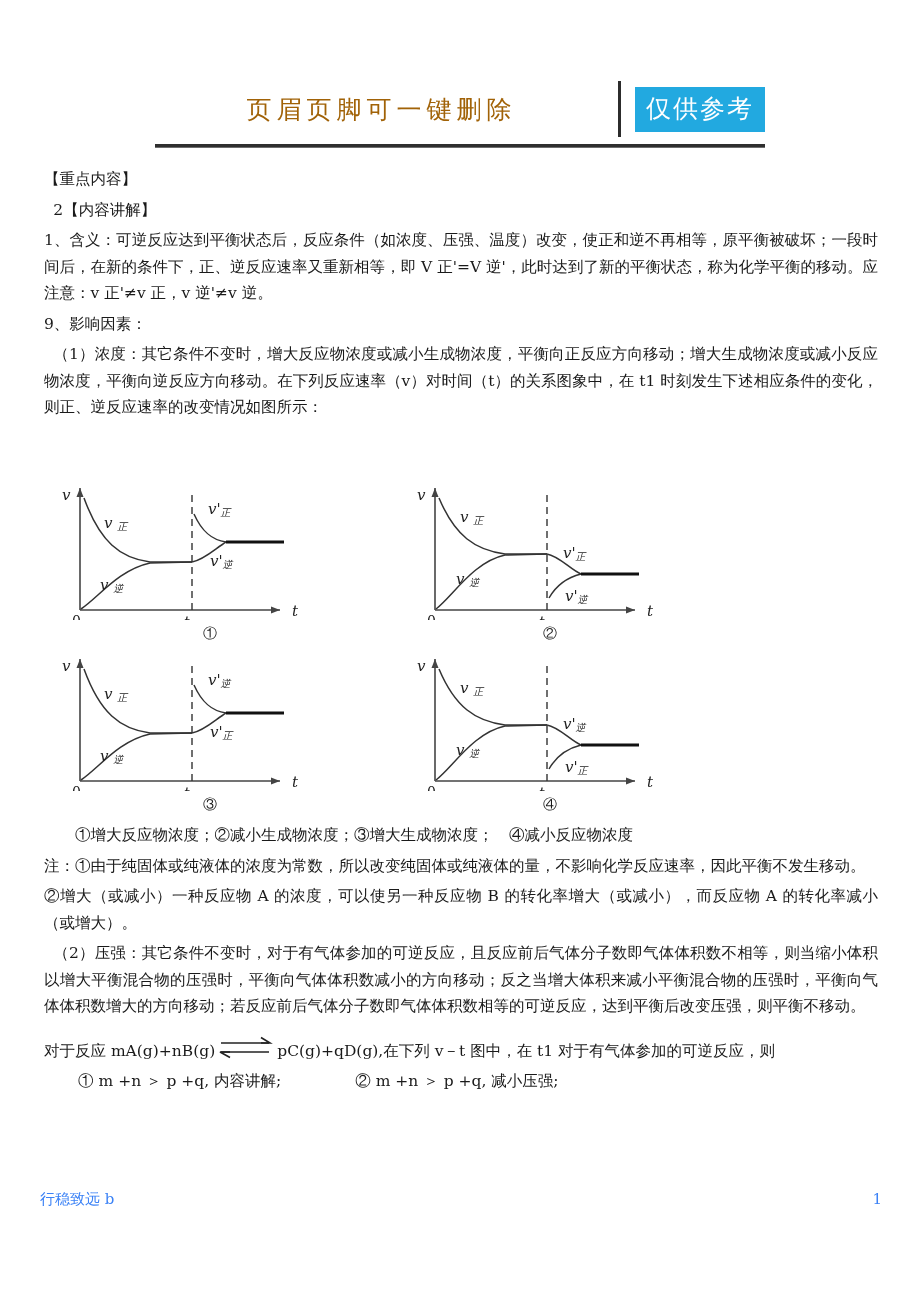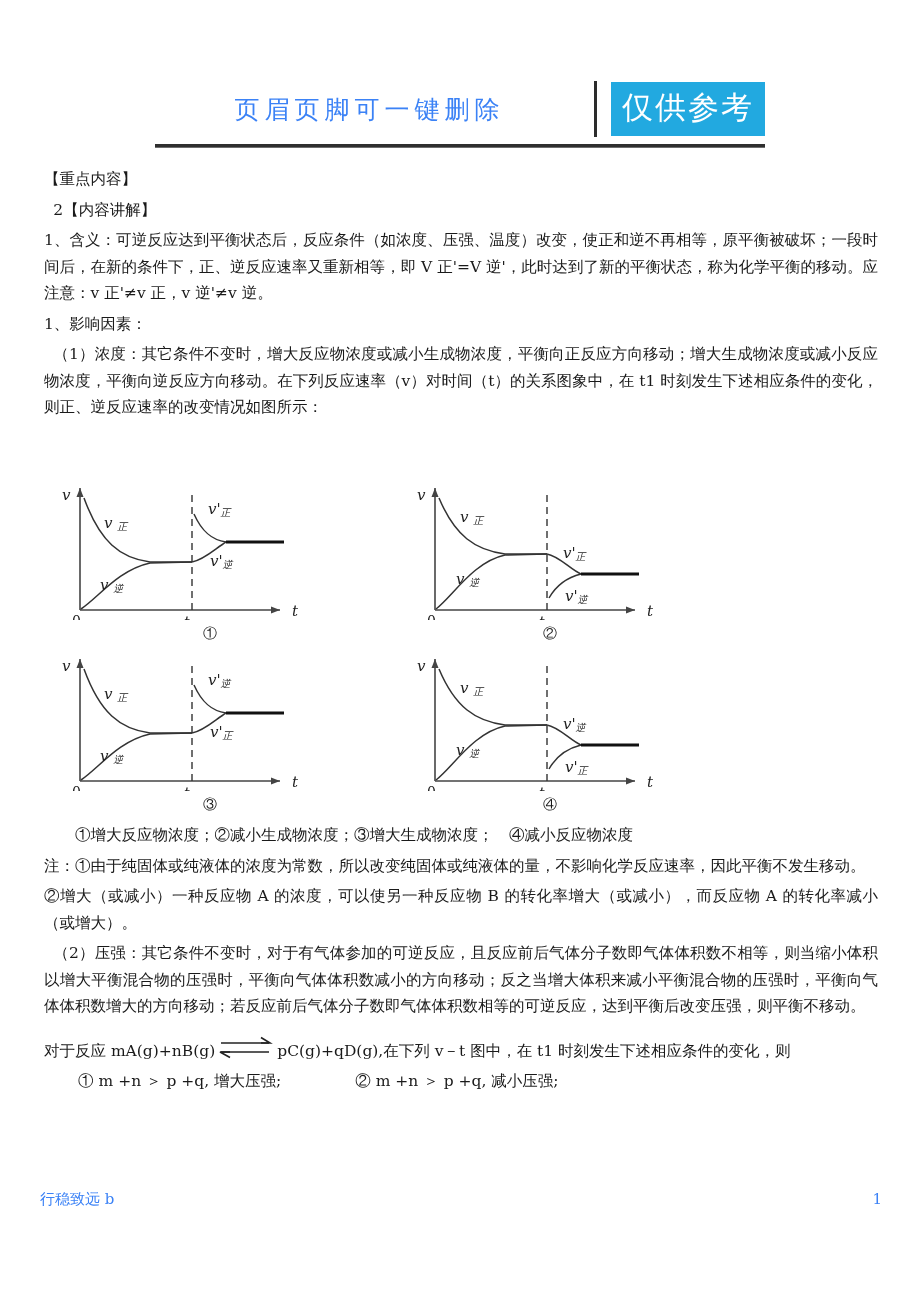--- a/index.html
+++ b/index.html
@@ -15,29 +15,29 @@
   .header{
     position:absolute;left:155px;top:78px;width:610px;height:82px;
   }
   .header-inner{
     position:relative;width:100%;height:62px;
     display:flex;align-items:center;
   }
   .header-title{
     flex:1;text-align:center;
     font-family:"DejaVu Serif","Liberation Serif",serif;
-    font-size:25px;letter-spacing:5px;color:#3b82f6;
+    font-size:25px;letter-spacing:5px;color:#a16207;
     padding-right:10px;white-space:nowrap;
   }
   .header-divider{
     width:3px;height:56px;background:#2c2c2c;margin:0 14px 0 0;
   }
   .header-badge{
     background:#22a9e0;color:#ffffff;
-    font-size:31px;letter-spacing:2px;
+    font-size:25px;letter-spacing:2px;
     padding:5px 11px 7px 11px;white-space:nowrap;
     font-family:"DejaVu Serif","Liberation Serif",serif;
   }
   .header-rule{
     position:absolute;left:0;top:66px;width:610px;height:0;
     border-top:3px solid #2f2f2f;border-bottom:1px solid #6d6d6d;
   }
 
   
   .body{
@@ -84,21 +84,21 @@
       <div class="header-divider" style="background: rgb(44, 44, 44);"></div>
       <div class="header-badge" style="background: rgb(34, 169, 224);">仅供参考</div>
     </div>
     <div class="header-rule"></div>
   </div>
 
   <div class="body">
     <p class="t">【重点内容】</p>
     <p class="t ind-half">2【内容讲解】</p>
     <p class="t">1、含义：可逆反应达到平衡状态后，反应条件（如浓度、压强、温度）改变，使正和逆不再相等，原平衡被破坏；一段时间后，在新的条件下，正、逆反应速率又重新相等，即 V 正'=V 逆'，此时达到了新的平衡状态，称为化学平衡的移动。应注意：v 正'≠v 正，v 逆'≠v 逆。</p>
-    <p class="t">1、影响因素：</p>
+    <p class="t">9、影响因素：</p>
     <p class="t ind-half">（1）浓度：其它条件不变时，增大反应物浓度或减小生成物浓度，平衡向正反应方向移动；增大生成物浓度或减小反应物浓度，平衡向逆反应方向移动。在下列反应速率（v）对时间（t）的关系图象中，在 t1 时刻发生下述相应条件的变化，则正、逆反应速率的改变情况如图所示：</p>
   </div>
 
   <div class="charts">
 
     <div class="chart-row">
 
       <div class="chart-cell">
         <svg class="chart-svg" width="300" height="150" viewBox="0 0 300 150">
 
@@ -215,24 +215,24 @@
     <p class="t">注：①由于纯固体或纯液体的浓度为常数，所以改变纯固体或纯液体的量，不影响化学反应速率，因此平衡不发生移动。</p>
     <p class="t">②增大（或减小）一种反应物 A 的浓度，可以使另一种反应物 B 的转化率增大（或减小），而反应物 A 的转化率减小（或增大）。</p>
     <p class="t ind-half">（2）压强：其它条件不变时，对于有气体参加的可逆反应，且反应前后气体分子数即气体体积数不相等，则当缩小体积以增大平衡混合物的压强时，平衡向气体体积数减小的方向移动；反之当增大体积来减小平衡混合物的压强时，平衡向气体体积数增大的方向移动；若反应前后气体分子数即气体体积数相等的可逆反应，达到平衡后改变压强，则平衡不移动。</p>
 
     <p class="t" style="margin-top:18px;">
       <span>对于反应 mA(g)+nB(g)</span><span class="eqarrow"><svg width="62" height="26" viewBox="0 0 62 26">
             <line x1="6" y1="8" x2="54" y2="8" stroke="#222" stroke-width="1.6"></line>
             <polyline points="46,2.5 55,8 46,8" fill="none" stroke="#222" stroke-width="1.6"></polyline>
             <line x1="6" y1="17" x2="54" y2="17" stroke="#222" stroke-width="1.6"></line>
             <polyline points="15,22.5 5,17 15,17" fill="none" stroke="#222" stroke-width="1.6"></polyline>
-          </svg></span><span>pC(g)+qD(g),在下列 v－t 图中，在 t1 时刻发生下述相应条件的变化，则</span>
+          </svg></span><span>pC(g)+qD(g),在下列 v－t 图中，在 t1 对于有气体参加的可逆反应，则</span>
     </p>
     <p class="t" style="text-indent:2.2em;">
-      <span>① m +n ＞ p +q, 增大压强;</span><span style="display:inline-block;width:74px;"></span><span>② m +n ＞ p +q, 减小压强;</span>
+      <span>① m +n ＞ p +q, 内容讲解;</span><span style="display:inline-block;width:74px;"></span><span>② m +n ＞ p +q, 减小压强;</span>
     </p>
   </div>
 
   <div class="footer">
     <span>行稳致远 b</span>
     <span>1</span>
   </div>
 
 </div>
 

